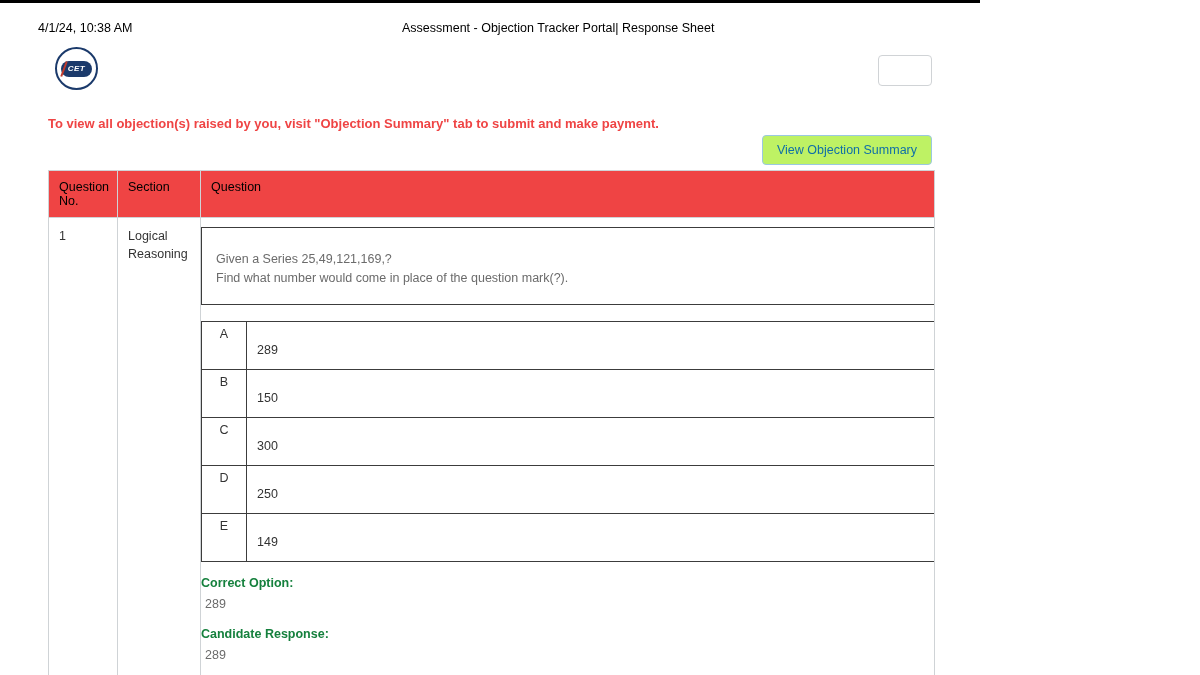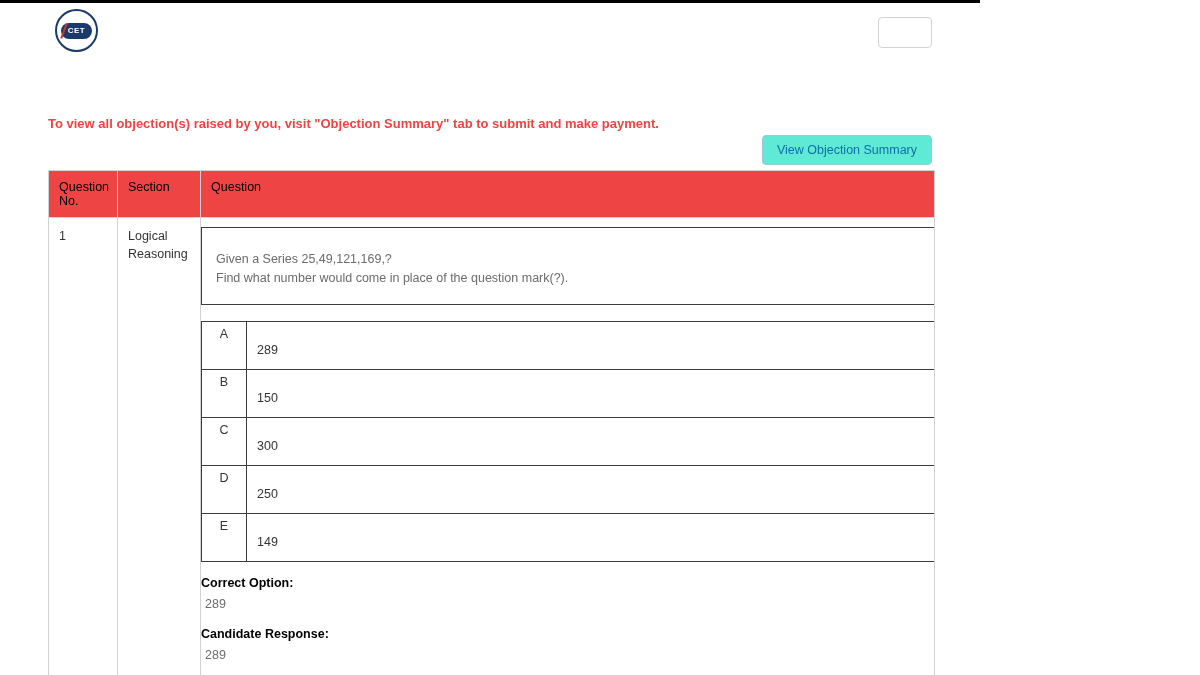--- a/index.html
+++ b/index.html
@@ -73,20 +73,21 @@
   }
   .logo-inner {
     width: 31px;
     height: 16px;
     border-radius: 8px;
     background: #1b3a6b;
     position: relative;
     display: flex;
     align-items: center;
     justify-content: center;
+    font-style: italic;
   }
   .logo-text {
     font-size: 8px;
     color: #ffffff;
     letter-spacing: 0.5px;
     font-weight: bold;
     font-family: "Liberation Sans", sans-serif;
   }
   .logo-slash {
     position: absolute;
@@ -118,21 +119,21 @@
     white-space: nowrap;
   }
   
   .summary-btn {
     position: absolute;
     right: 48px;
     top: 132px;
     padding: 7px 14px;
     font-size: 12.5px;
     color: #0f6fa8;
-    background: #5eead4;
+    background: #bef264;
     border: 1px solid #9bc8e0;
     border-radius: 4px;
     cursor: pointer;
     white-space: nowrap;
   }
   
   .qtable {
     position: absolute;
     left: 48px;
     top: 167px;
@@ -204,21 +205,21 @@
     padding: 21px 0 0 10px !important;
     height: 48px;
     box-sizing: border-box;
   }
   .ans-block {
     padding: 14px 0 0 0;
   }
   .ans-label {
     font-size: 12.5px;
     font-weight: bold;
-    color: #000000;
+    color: #15803d;
     margin: 0 0 7px 0;
   }
   .ans-value {
     font-size: 12.5px;
     color: #6b6b6b;
     margin: 0 0 16px 4px;
   }
   .right-gutter {
     position: absolute;
     left: 980px;
@@ -228,20 +229,24 @@
     background: #ffffff;
   }
 </style>
 </head>
 <body>
 
 <div class="top-rule"></div>
 
 <div class="page">
 
+  <div class="print-header">
+    <div class="print-date">4/1/24, 10:38 AM</div>
+    <div class="print-title">Assessment - Objection Tracker Portal| Response Sheet</div>
+  </div>
 
   <div class="brand-row">
     <div class="logo">
       <div class="logo-inner">
         <div class="logo-slash"></div>
         <span class="logo-text">CET</span>
       </div>
     </div>
     <div class="header-box"></div>
   </div>

